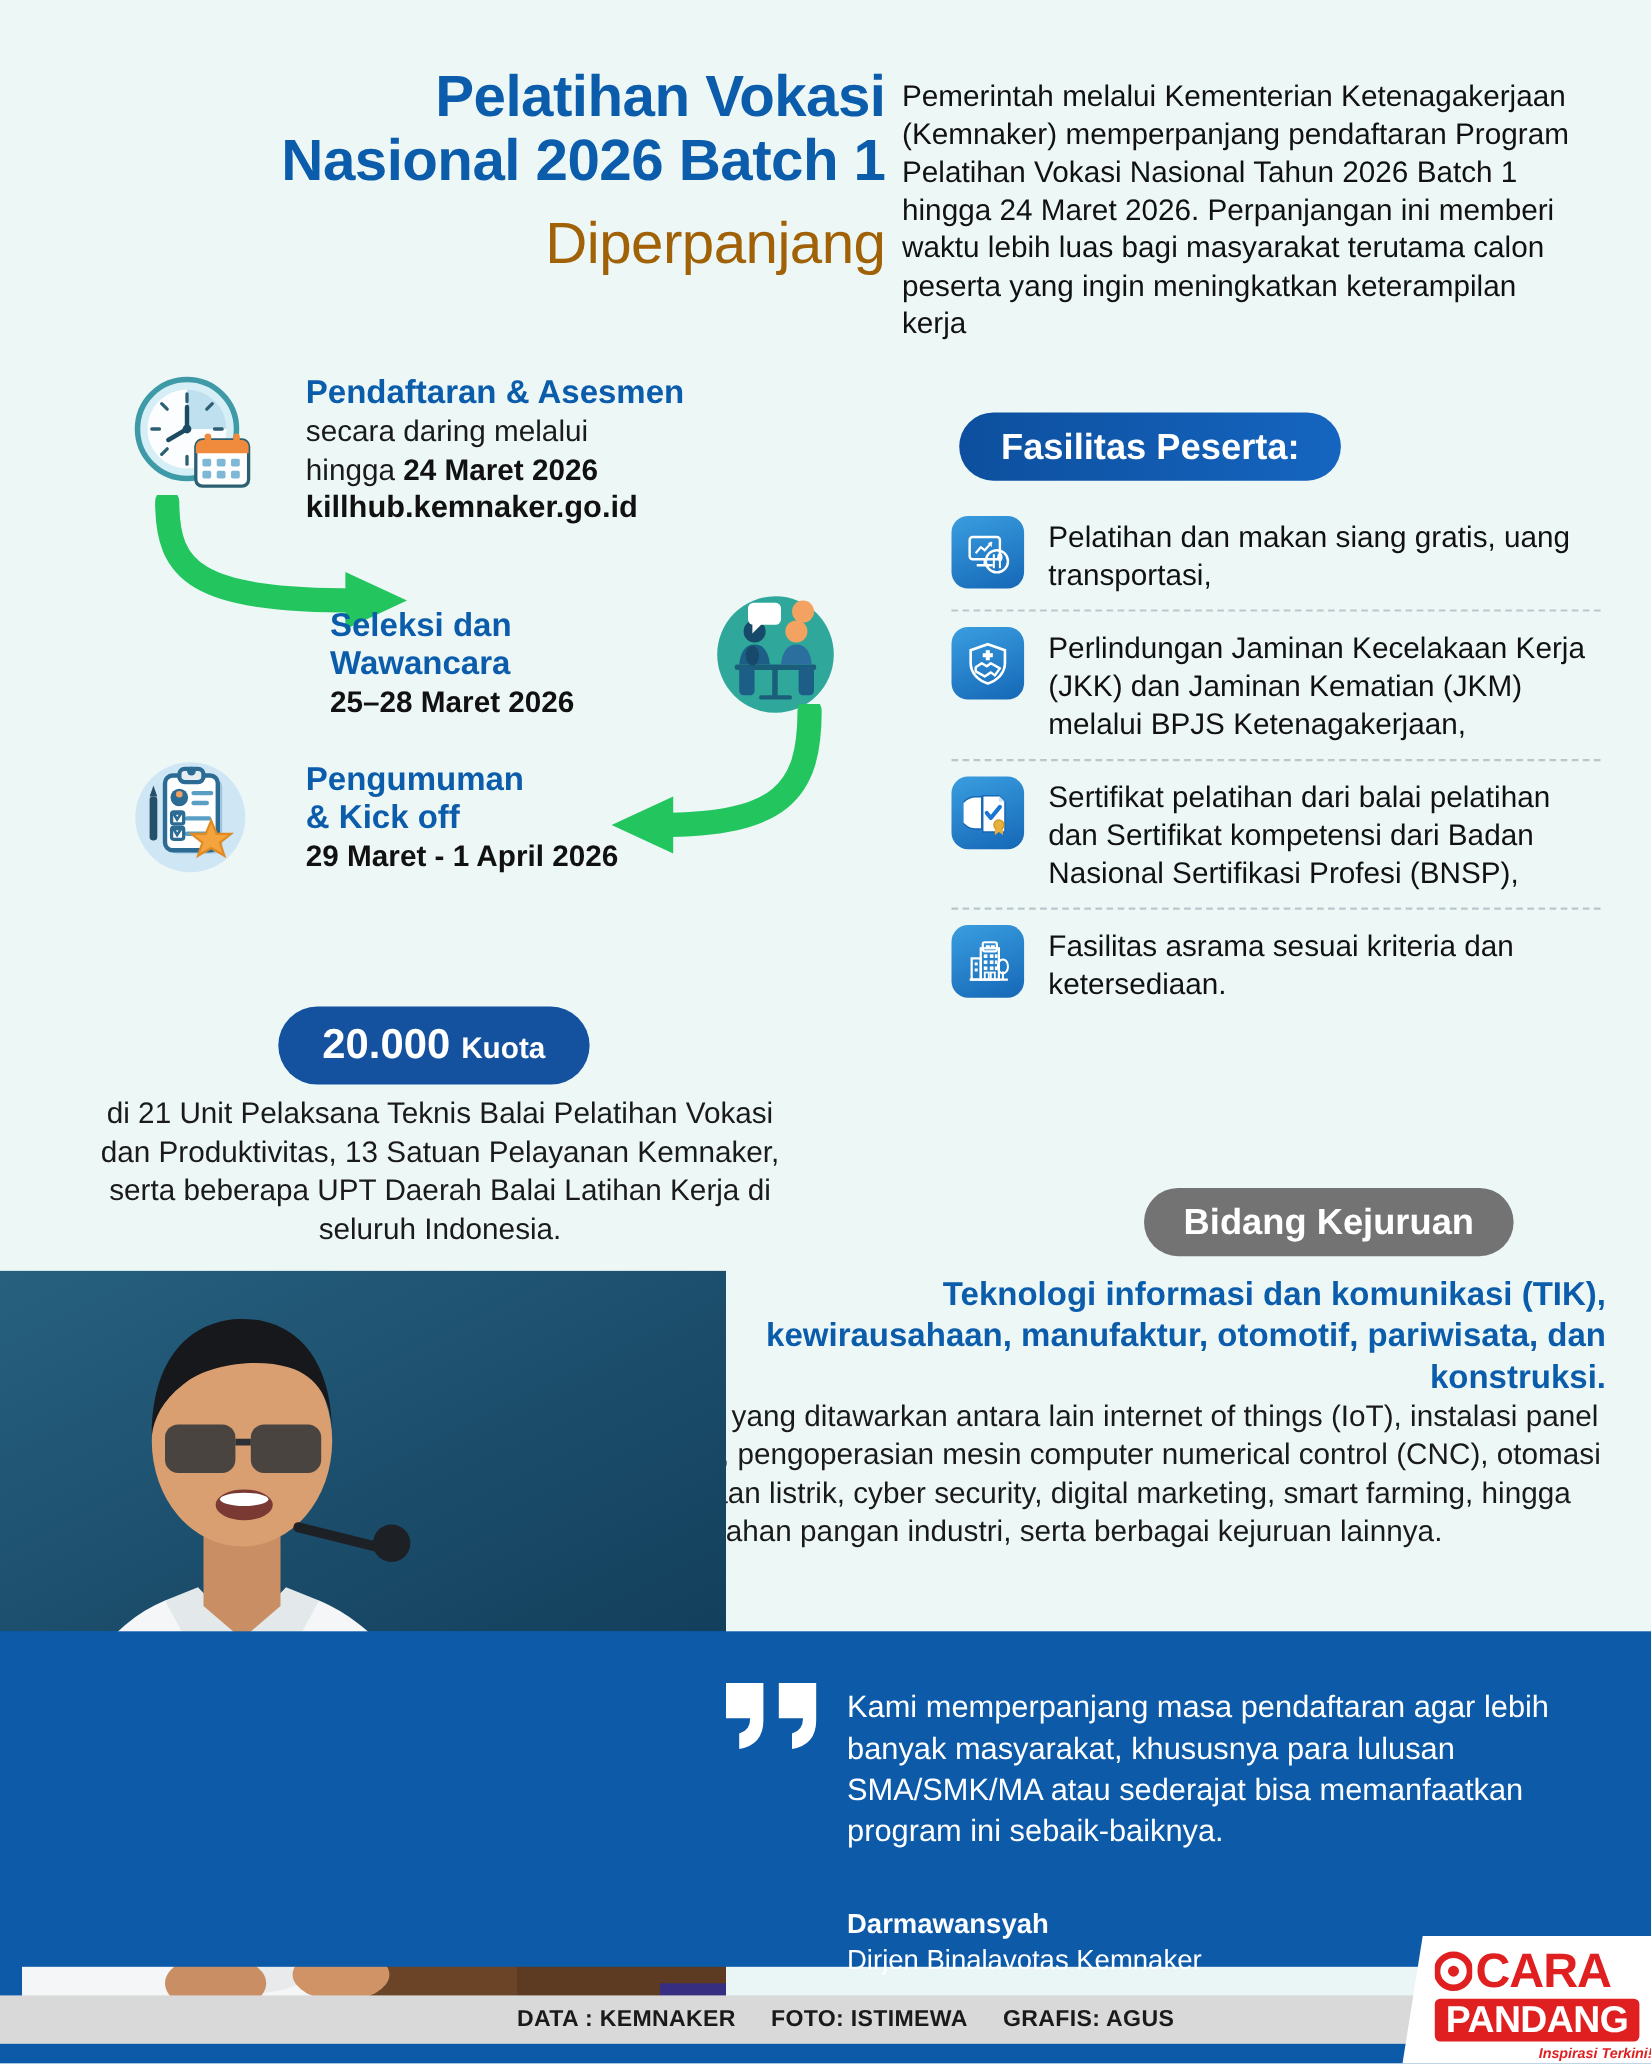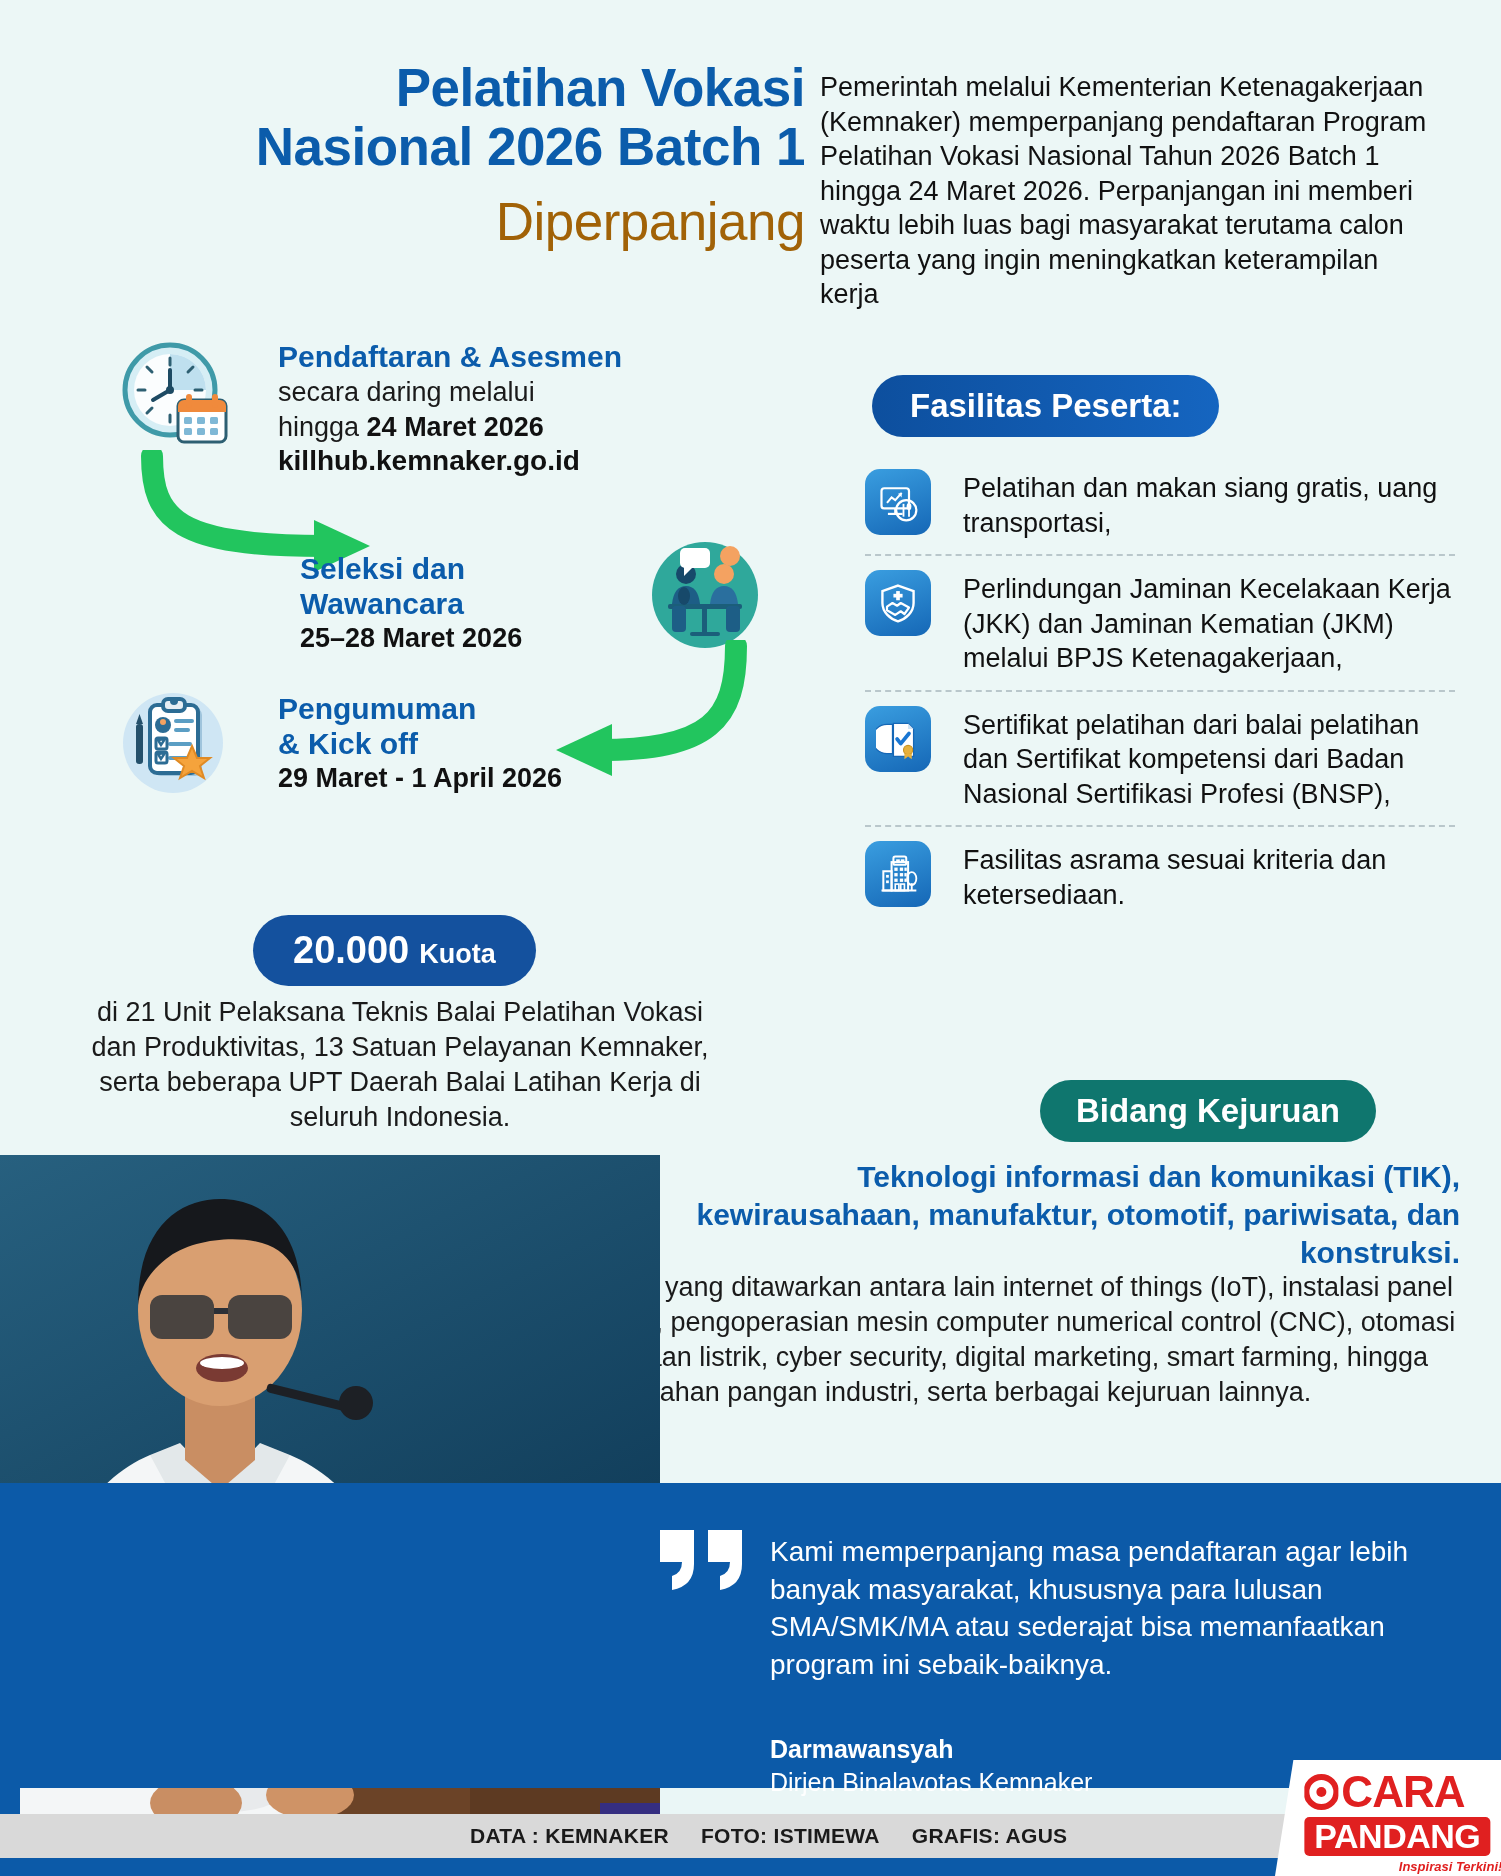--- a/index.html
+++ b/index.html
@@ -54,30 +54,30 @@
   }
 
   
   .fas-badge {
     position: absolute; left: 872px; top: 375px;
     background: linear-gradient(90deg, #0d4f9e 0%, #1565c0 100%);
     color: #fff; border-radius: 40px; padding: 12px 38px;
     font-size: 33px; font-weight: bold;
   }
   .fas-list { position: absolute; left: 865px; top: 455px; width: 590px; }
-  .fas-item { display: flex; gap: 32px; padding: 14px 0 14px 0; align-items: flex-start; }
+  .fas-item { display: flex; gap: 22px; padding: 14px 0 14px 0; align-items: flex-start; }
   .fas-item + .fas-item { border-top: 2px dashed #b9c7cb; }
   .fas-ico { width: 66px; height: 66px; flex: 0 0 66px; border-radius: 15px;
     background: linear-gradient(160deg, #3a9ee0 0%, #1567b6 100%);
     display: flex; align-items: center; justify-content: center; }
   .fas-txt { font-size: 27px; line-height: 1.28; color: #111; padding-top: 2px; }
 
   .bidang-badge {
     position: absolute; left: 1040px; top: 1080px;
-    background: #0f766e; color: #fff; border-radius: 40px;
+    background: #737373; color: #fff; border-radius: 40px;
     padding: 12px 36px; font-size: 33px; font-weight: bold;
   }
   .bidang-head {
     position: absolute; left: 640px; top: 1158px; width: 820px;
     text-align: right; font-size: 30px; font-weight: bold;
     color: #0b5cab; line-height: 1.26;
   }
   .bidang-body {
     position: absolute; left: 430px; top: 1270px; width: 1030px;
     text-align: center; font-size: 27px; line-height: 1.3; color: #1a1a1a;

